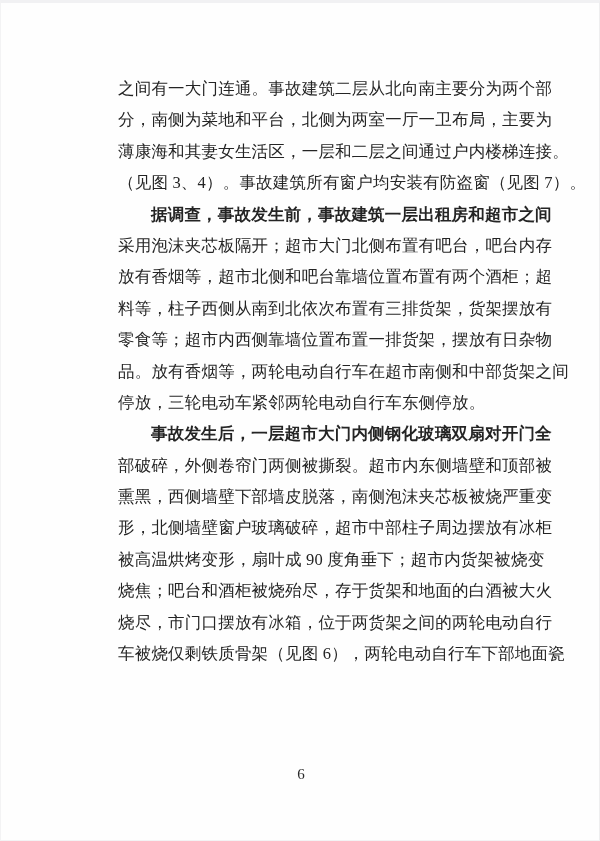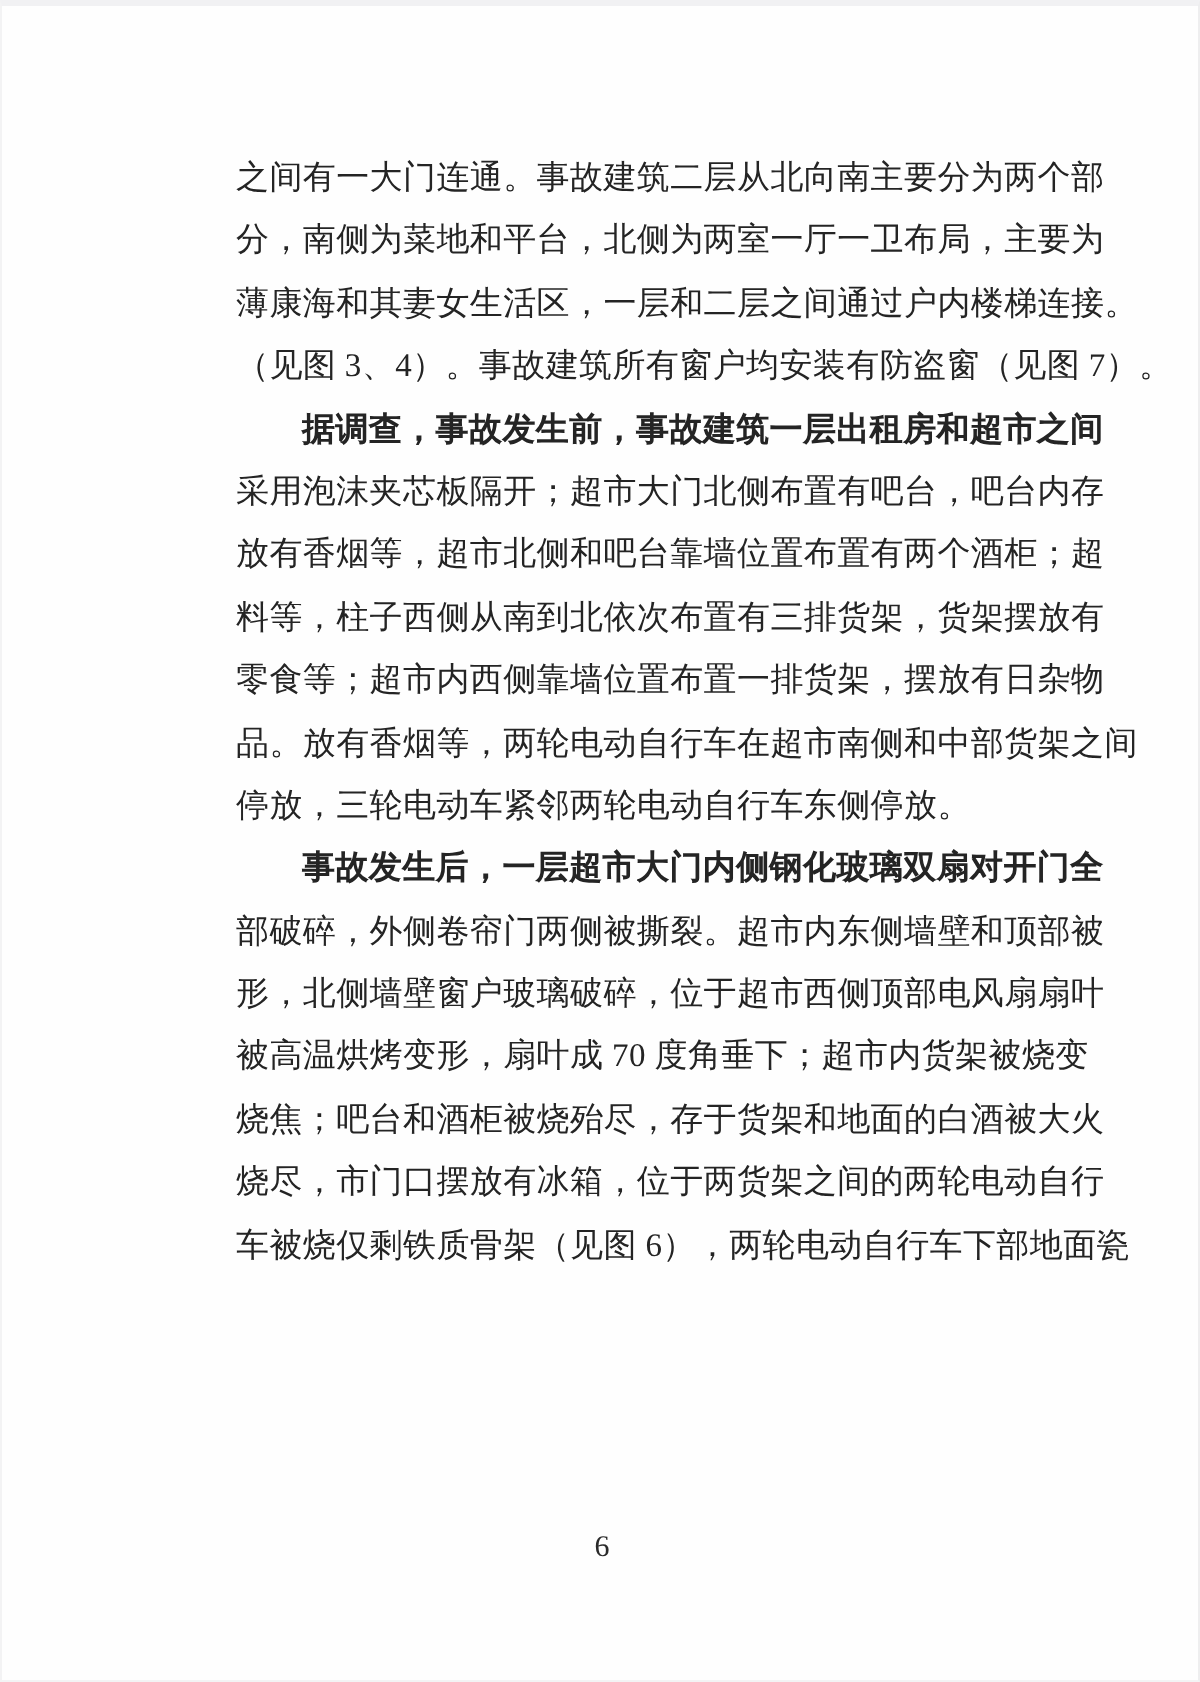--- a/index.html
+++ b/index.html
@@ -81,22 +81,23 @@
       <div class="line">放有香烟等，超市北侧和吧台靠墙位置布置有两个酒柜；超</div>
       <div class="line">料等，柱子西侧从南到北依次布置有三排货架，货架摆放有</div>
       <div class="line">零食等；超市内西侧靠墙位置布置一排货架，摆放有日杂物</div>
       <div class="line">品。放有香烟等，两轮电动自行车在超市南侧和中部货架之间</div>
       <div class="line end">停放，三轮电动车紧邻两轮电动自行车东侧停放。</div>
     </div>
 
     <div class="para">
       <div class="line indent">事故发生后，一层超市大门内侧钢化玻璃双扇对开门全</div>
       <div class="line">部破碎，外侧卷帘门两侧被撕裂。超市内东侧墙壁和顶部被</div>
-      <div class="line">形，北侧墙壁窗户玻璃破碎，位于超市西侧顶部电风扇扇叶</div>
-      <div class="line">被高温烘烤变形，扇叶成 70 度角垂下；超市内货架被烧变</div>
+      <div class="line">熏黑，西侧墙壁下部墙皮脱落，南侧泡沫夹芯板被烧严重变</div>
+      <div class="line">形，北侧墙壁窗户玻璃破碎，超市中部柱子周边摆放有冰柜</div>
+      <div class="line">被高温烘烤变形，扇叶成 90 度角垂下；超市内货架被烧变</div>
       <div class="line">烧焦；吧台和酒柜被烧殆尽，存于货架和地面的白酒被大火</div>
       <div class="line">烧尽，市门口摆放有冰箱，位于两货架之间的两轮电动自行</div>
       <div class="line">车被烧仅剩铁质骨架（见图 6），两轮电动自行车下部地面瓷</div>
     </div>
 
   </div>
 
   <div class="page-number">6</div>
 </div>
 

